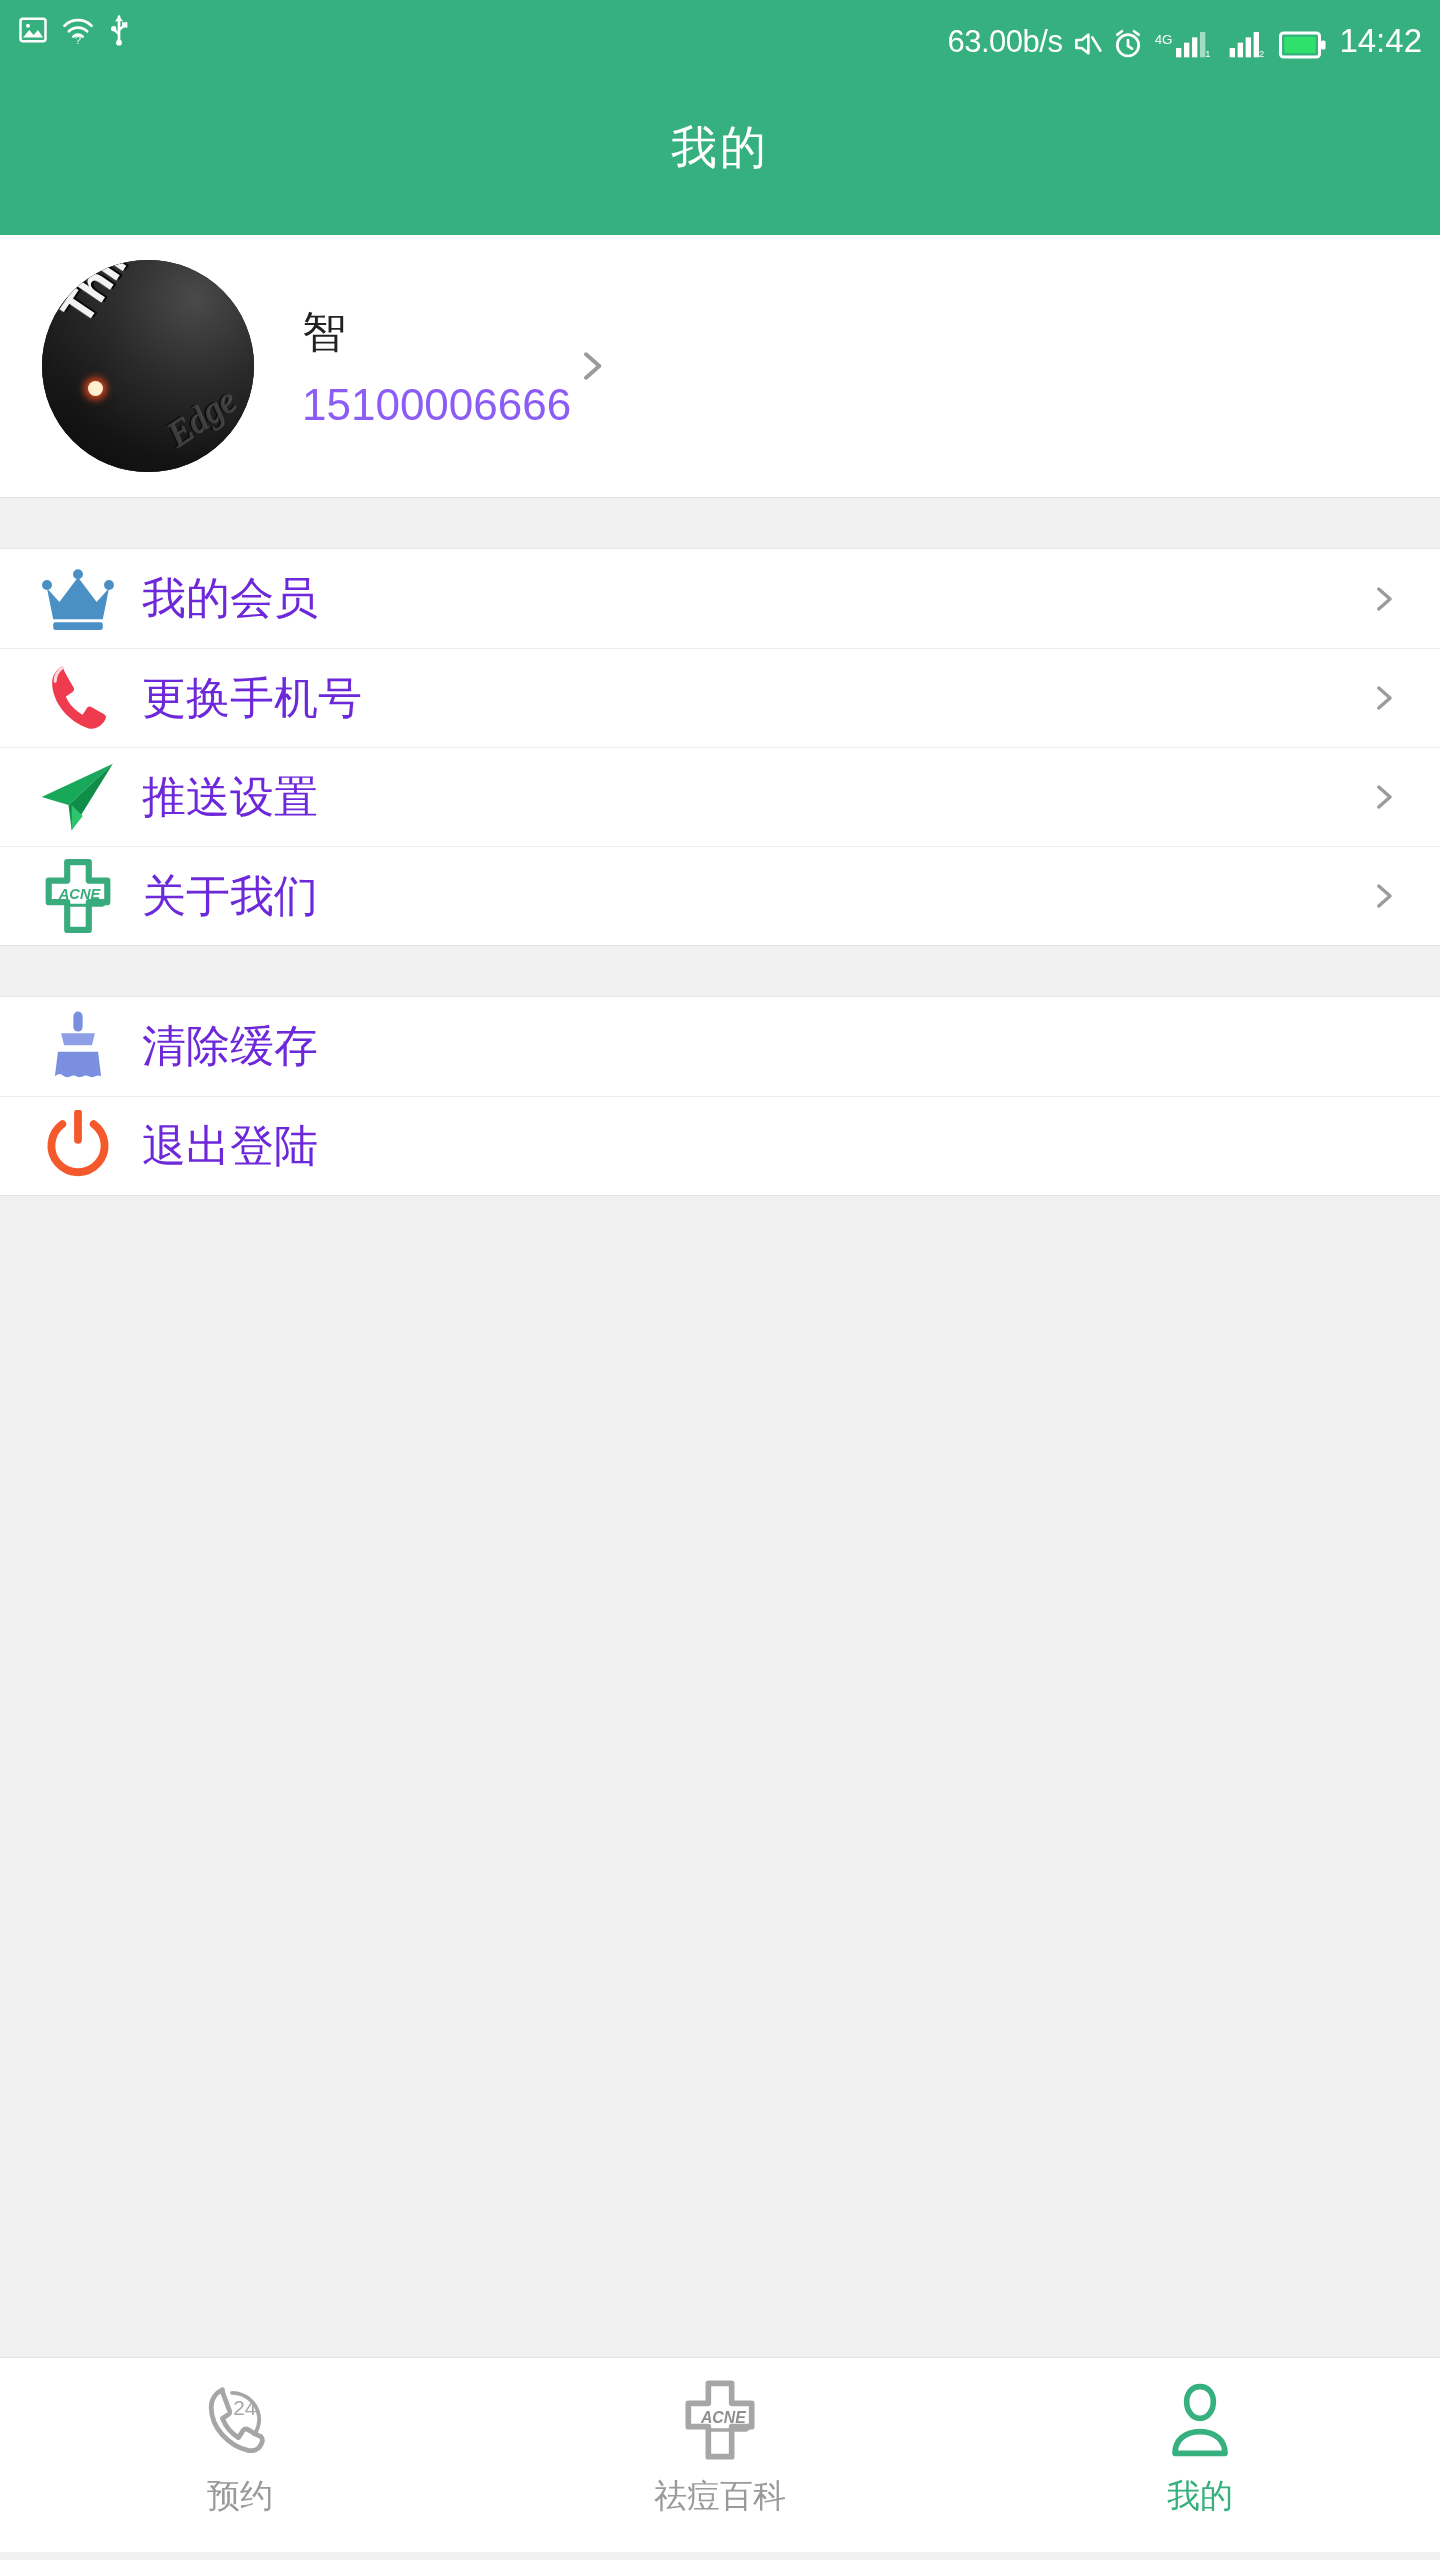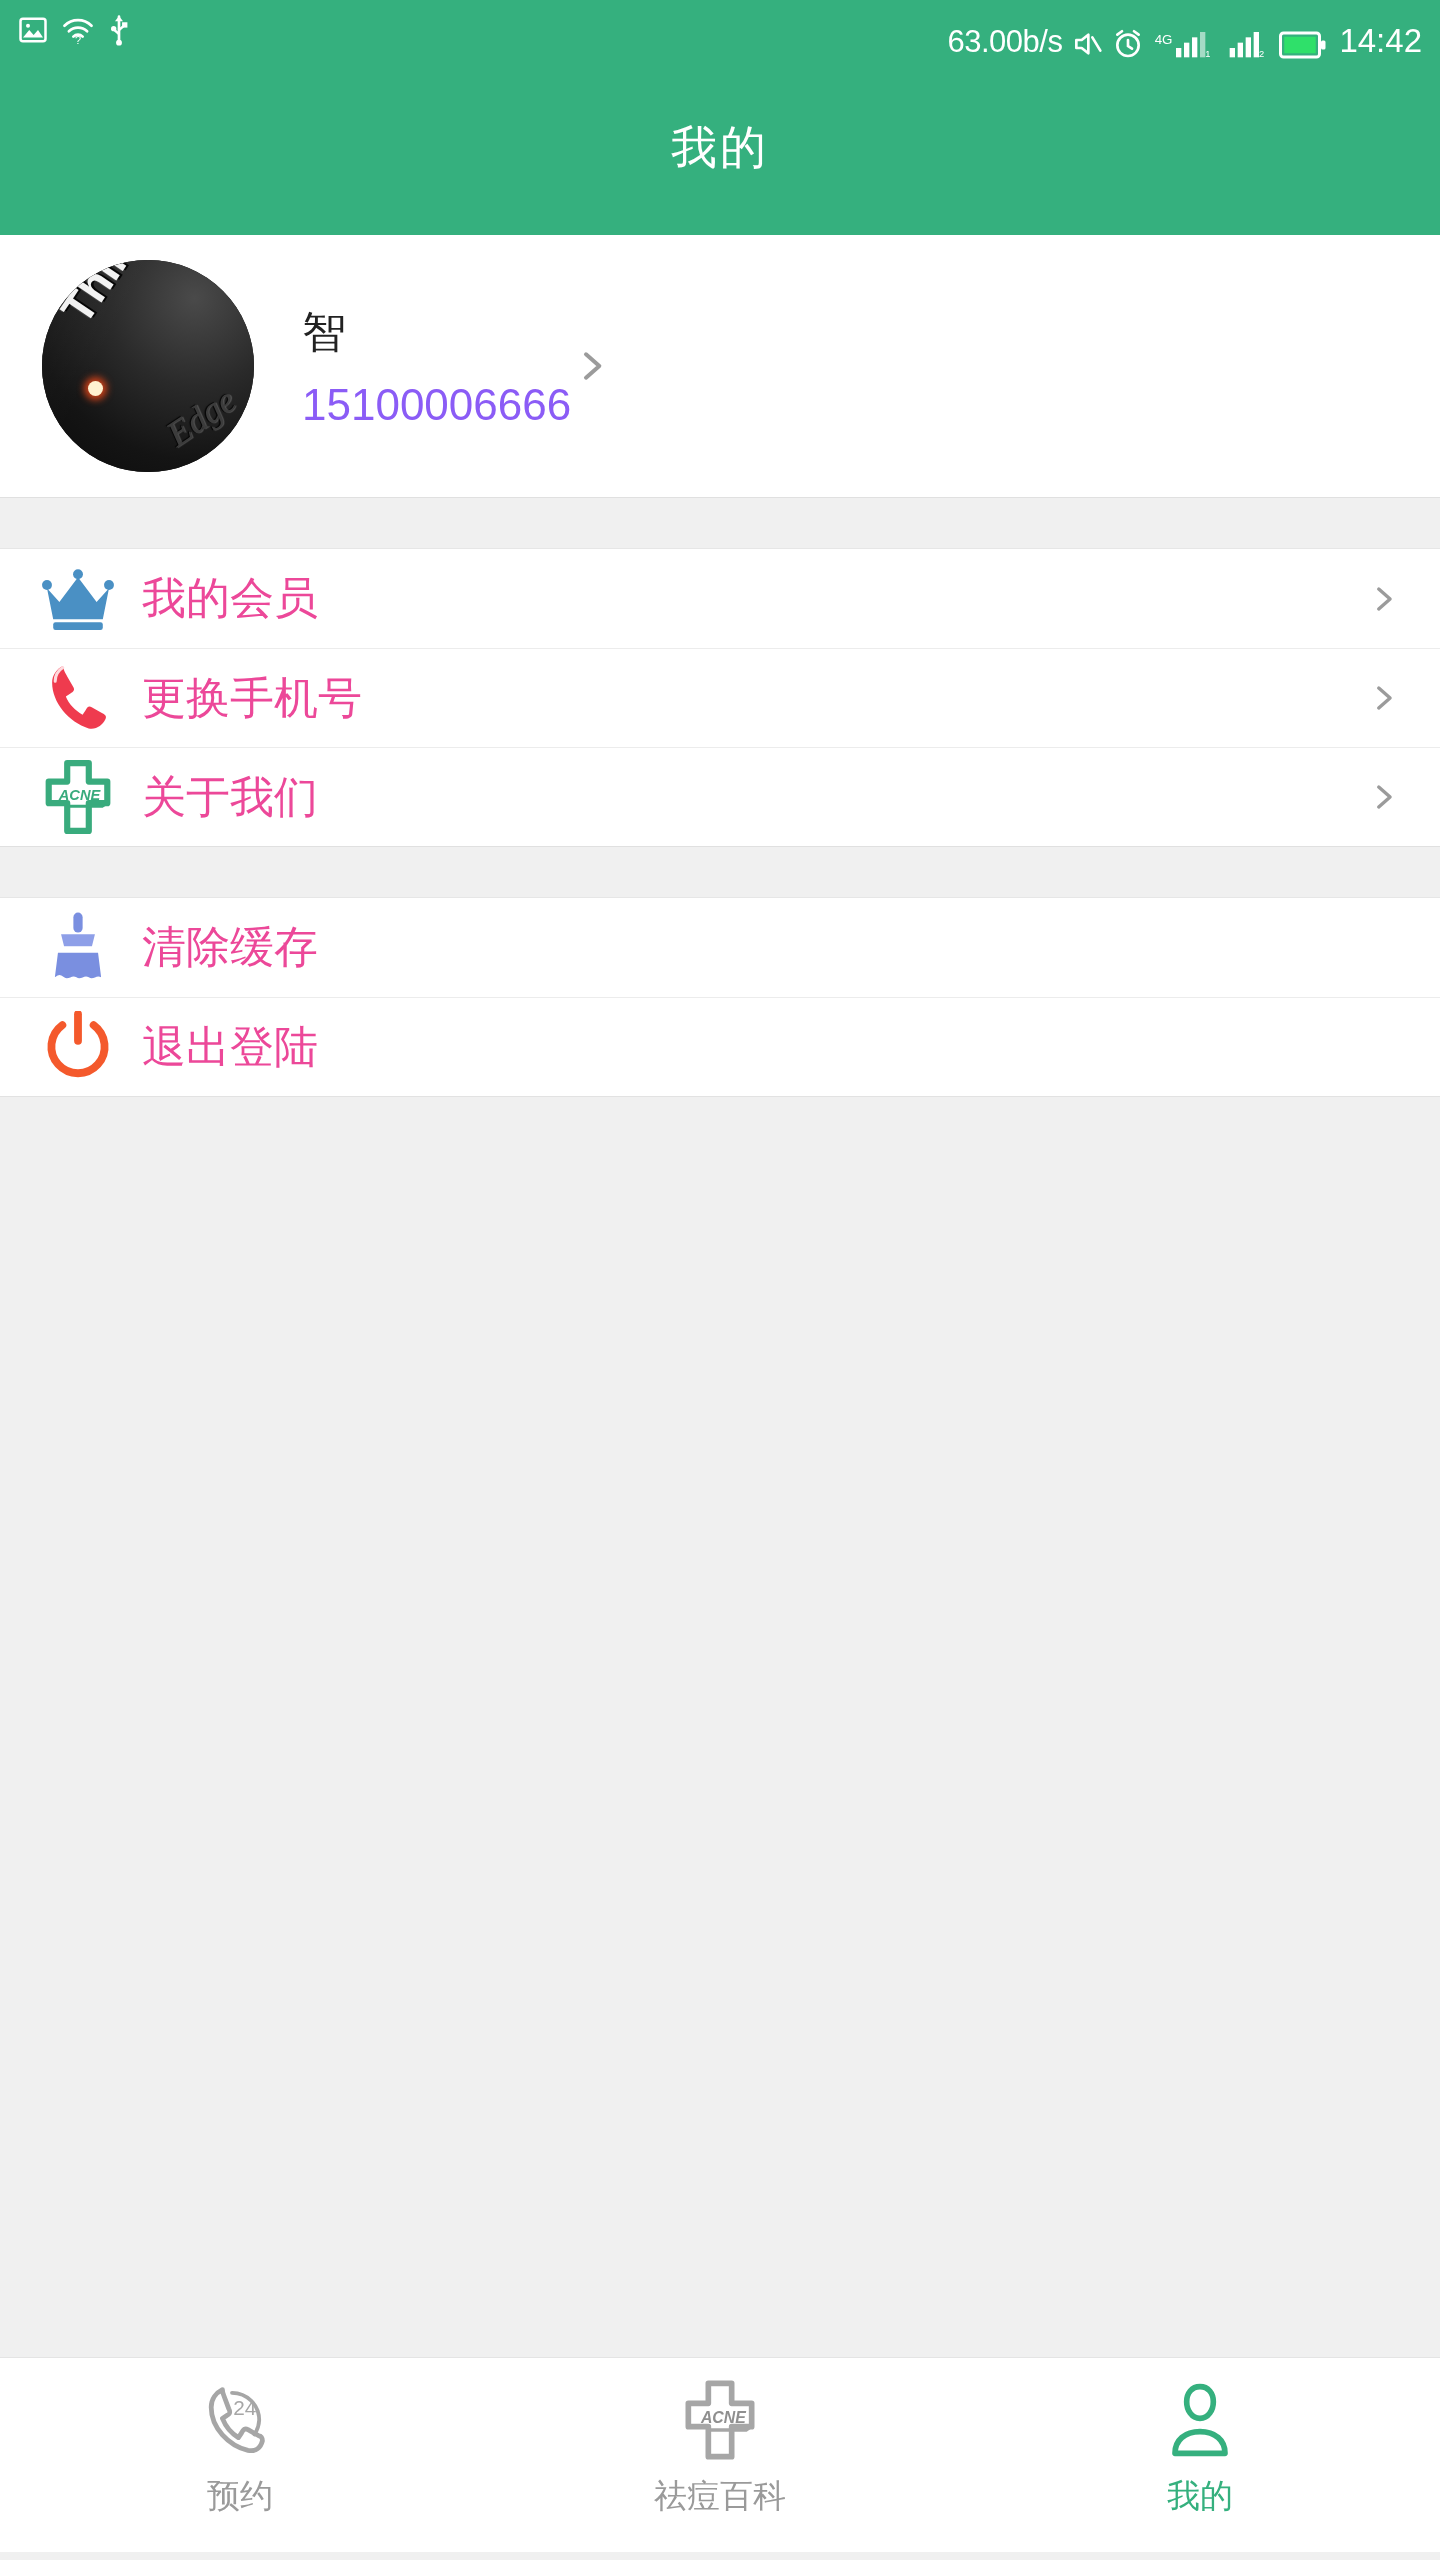--- a/index.html
+++ b/index.html
@@ -82,21 +82,21 @@
 
   
   .spacer { background:#f0f0f0; height:52px; border-top:1px solid #e0e0e0; border-bottom:1px solid #e6e6e6; }
   .group  { background:#fff; }
   .row {
     height:99px; display:flex; align-items:center;
     padding:0 40px 0 30px; position:relative; background:#fff;
   }
   .row + .row { border-top:1px solid #ececec; }
   .row-icon { width:96px; display:flex; align-items:center; justify-content:center; flex:0 0 auto; }
-  .row-label { font-size:44px; color:#ec4899; margin-left:16px; flex:1; }
+  .row-label { font-size:44px; color:#6d28d9; margin-left:16px; flex:1; }
   .chev { width:34px; height:34px; flex:0 0 auto; }
 
   .filler { background:#f0f0f0; height:660px; border-top:1px solid #e2e2e2; }
 
   
   .tabbar {
     position:absolute; left:0; bottom:8px; width:1440px; height:195px;
     background:#fff; border-top:1px solid #e4e4e4;
     display:flex; align-items:flex-start;
   }
@@ -214,20 +214,33 @@
           <path d="M12 2c-4 2-7 6-7 11 0 13 11 26 24 30 5 1 9-2 11-6 1-2 0-3-2-4l-7-4c-2-1-3 0-4 2l-2 3c-5-3-9-7-11-12l3-2c2-1 3-2 2-4l-4-7c-1-2-2-3-3-7z" fill="#ef3b4e"></path>
           <path d="M12 3c-3 2-5 5-5 9" fill="none" stroke="#ffd9dd" stroke-width="2" stroke-linecap="round"></path>
         </svg>
       </div>
       <span class="row-label">更换手机号</span>
       <svg class="chev" viewBox="0 0 24 24">
         <path d="M9 5l8 7-8 7" fill="none" stroke="#9b9b9b" stroke-width="2.4" stroke-linecap="round" stroke-linejoin="round"></path>
       </svg>
     </div>
 
+    <div class="row">
+      <div class="row-icon">
+        <svg width="76" height="70" viewBox="0 0 48 44">
+          <path d="M46 1L1 22l17 5z" fill="#17a85a"></path>
+          <path d="M46 1L18 27l2 16z" fill="#0f8e49"></path>
+          <path d="M20 43l7-9-7-7z" fill="#2cc46c"></path>
+        </svg>
+      </div>
+      <span class="row-label">推送设置</span>
+      <svg class="chev" viewBox="0 0 24 24">
+        <path d="M9 5l8 7-8 7" fill="none" stroke="#9b9b9b" stroke-width="2.4" stroke-linecap="round" stroke-linejoin="round"></path>
+      </svg>
+    </div>
 
     <div class="row">
       <div class="row-icon">
         <svg width="72" height="74" viewBox="0 0 46 48">
           <path d="M16 2h14v12h12v14H30v18H16V28H4V14h12z" fill="none" stroke="#39ab7d" stroke-width="4" stroke-linejoin="round"></path>
           <text x="24" y="26" font-size="9.5" font-weight="bold" font-style="italic" fill="#39ab7d" text-anchor="middle" font-family="Liberation Sans, sans-serif">ACNE</text>
           <path d="M16 29h26l-3 2H16z" fill="#39ab7d"></path>
         </svg>
       </div>
       <span class="row-label">关于我们</span>

